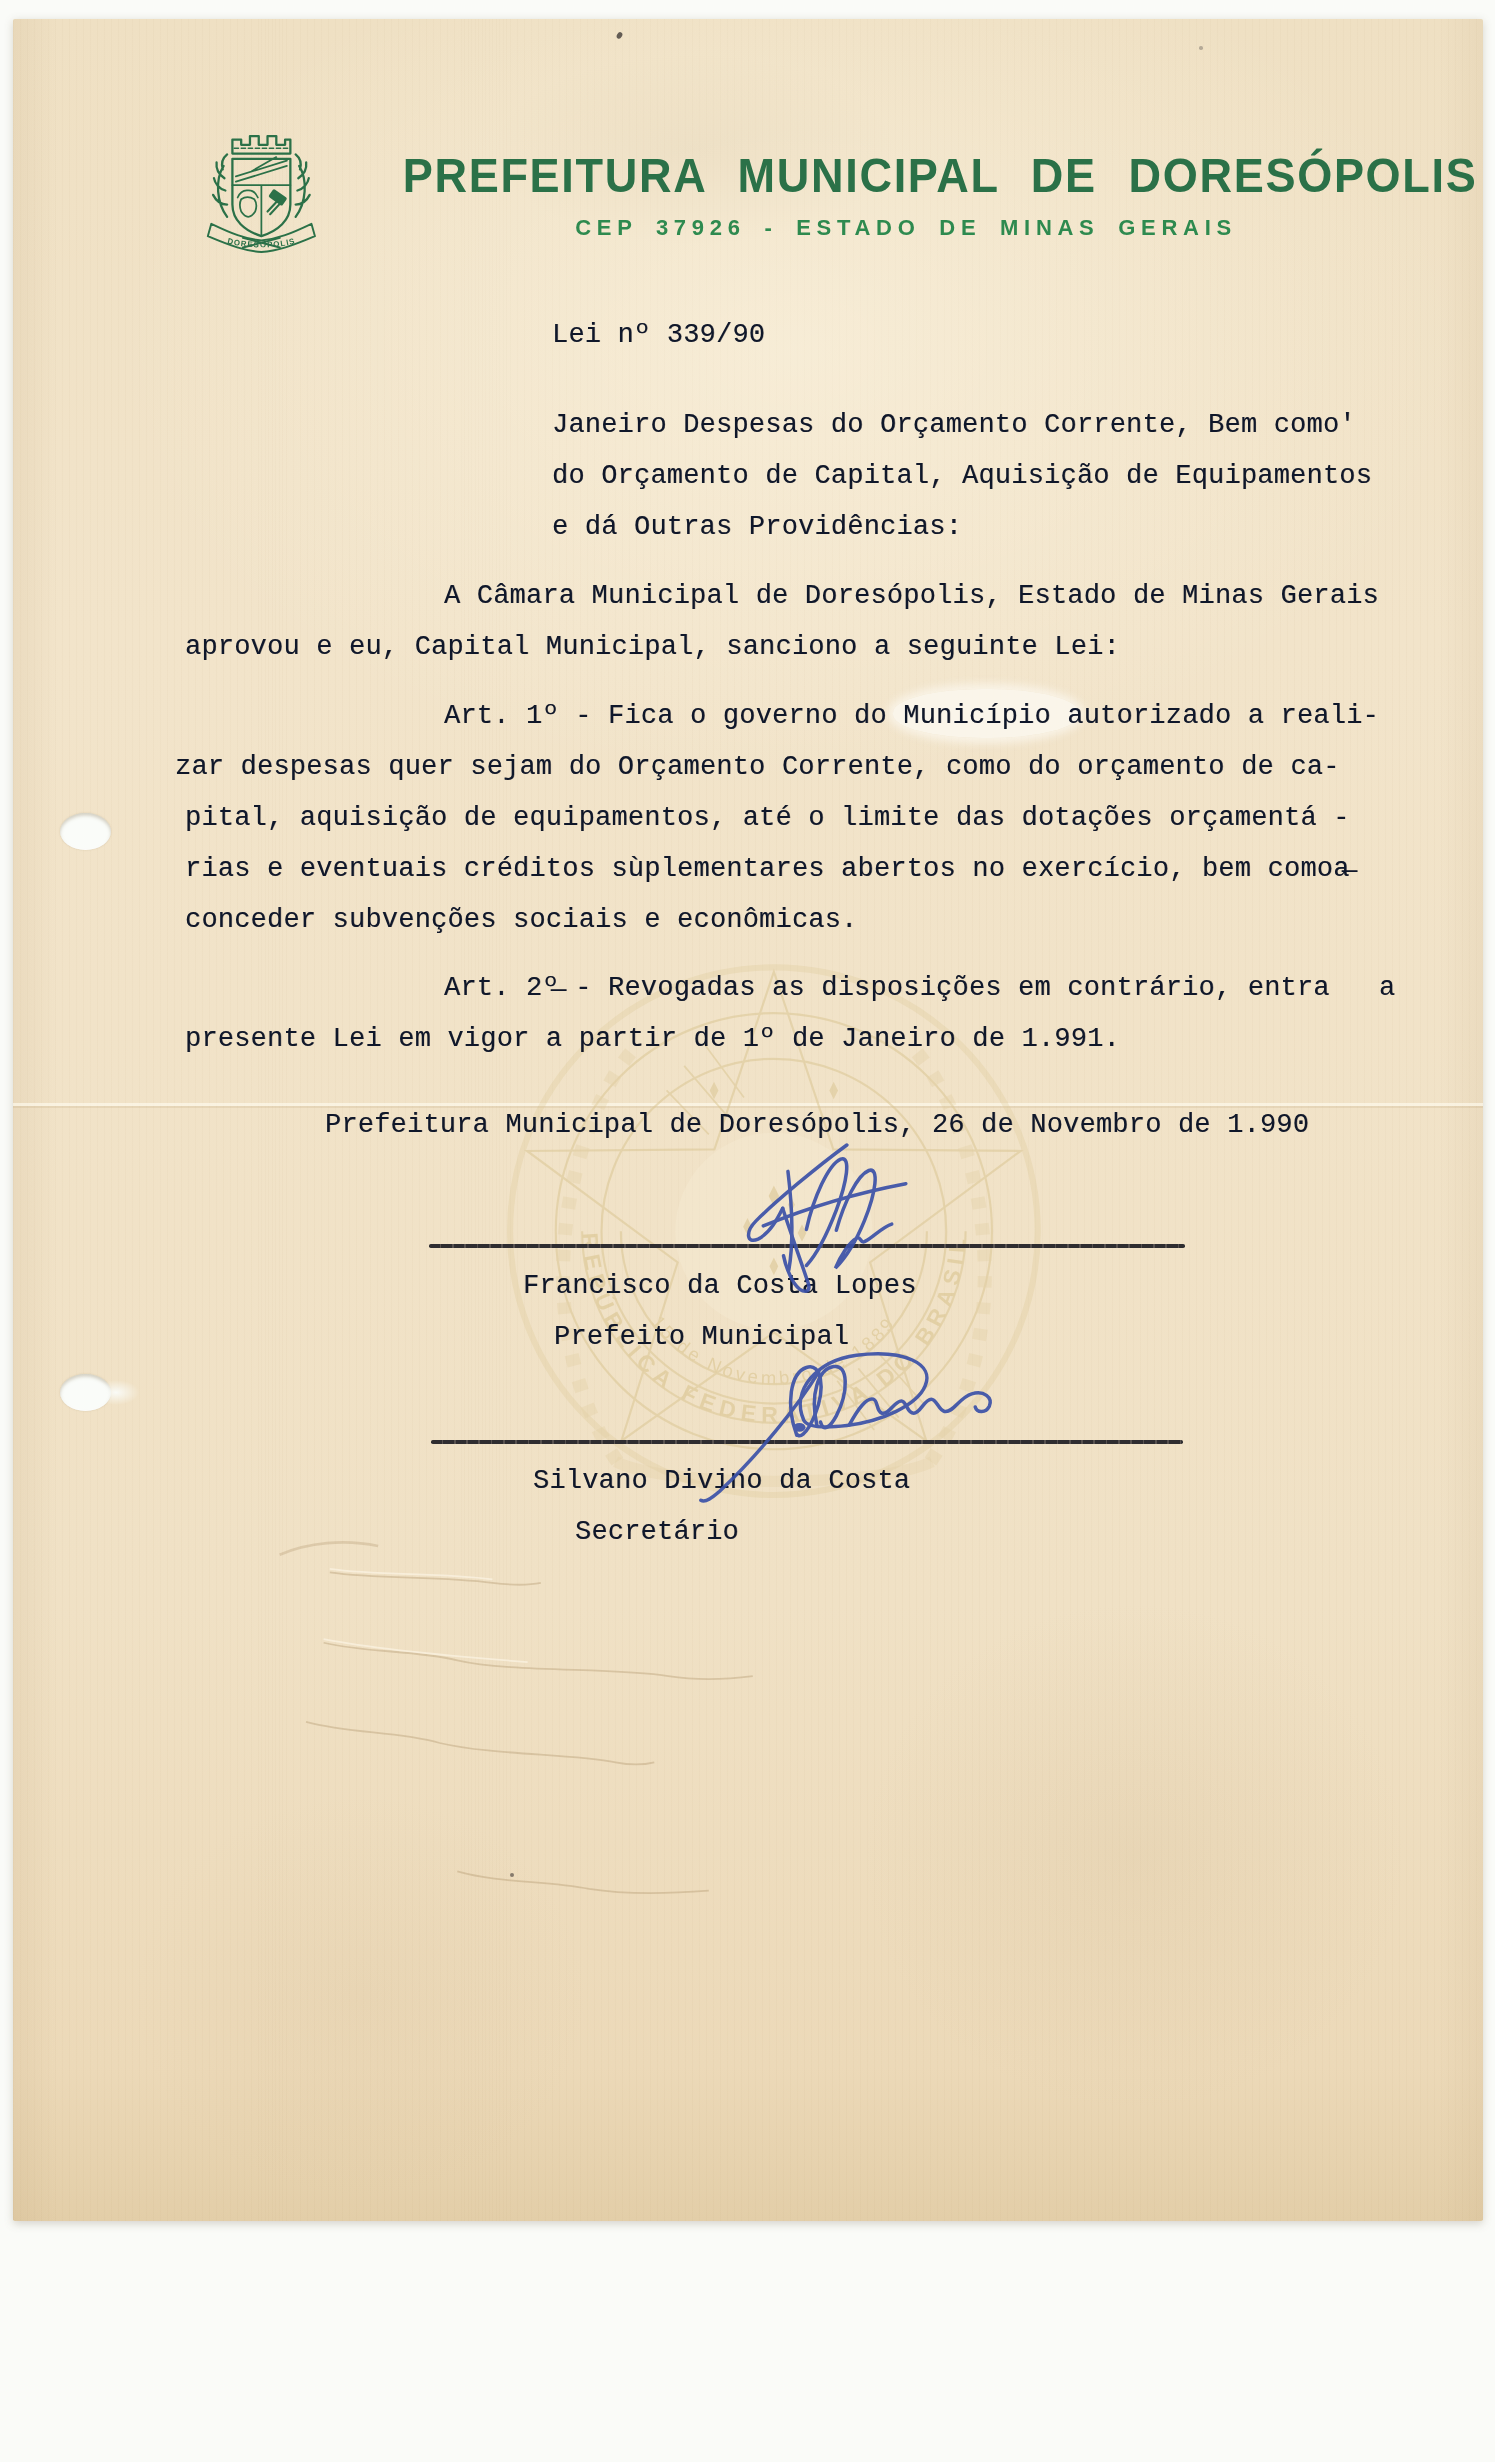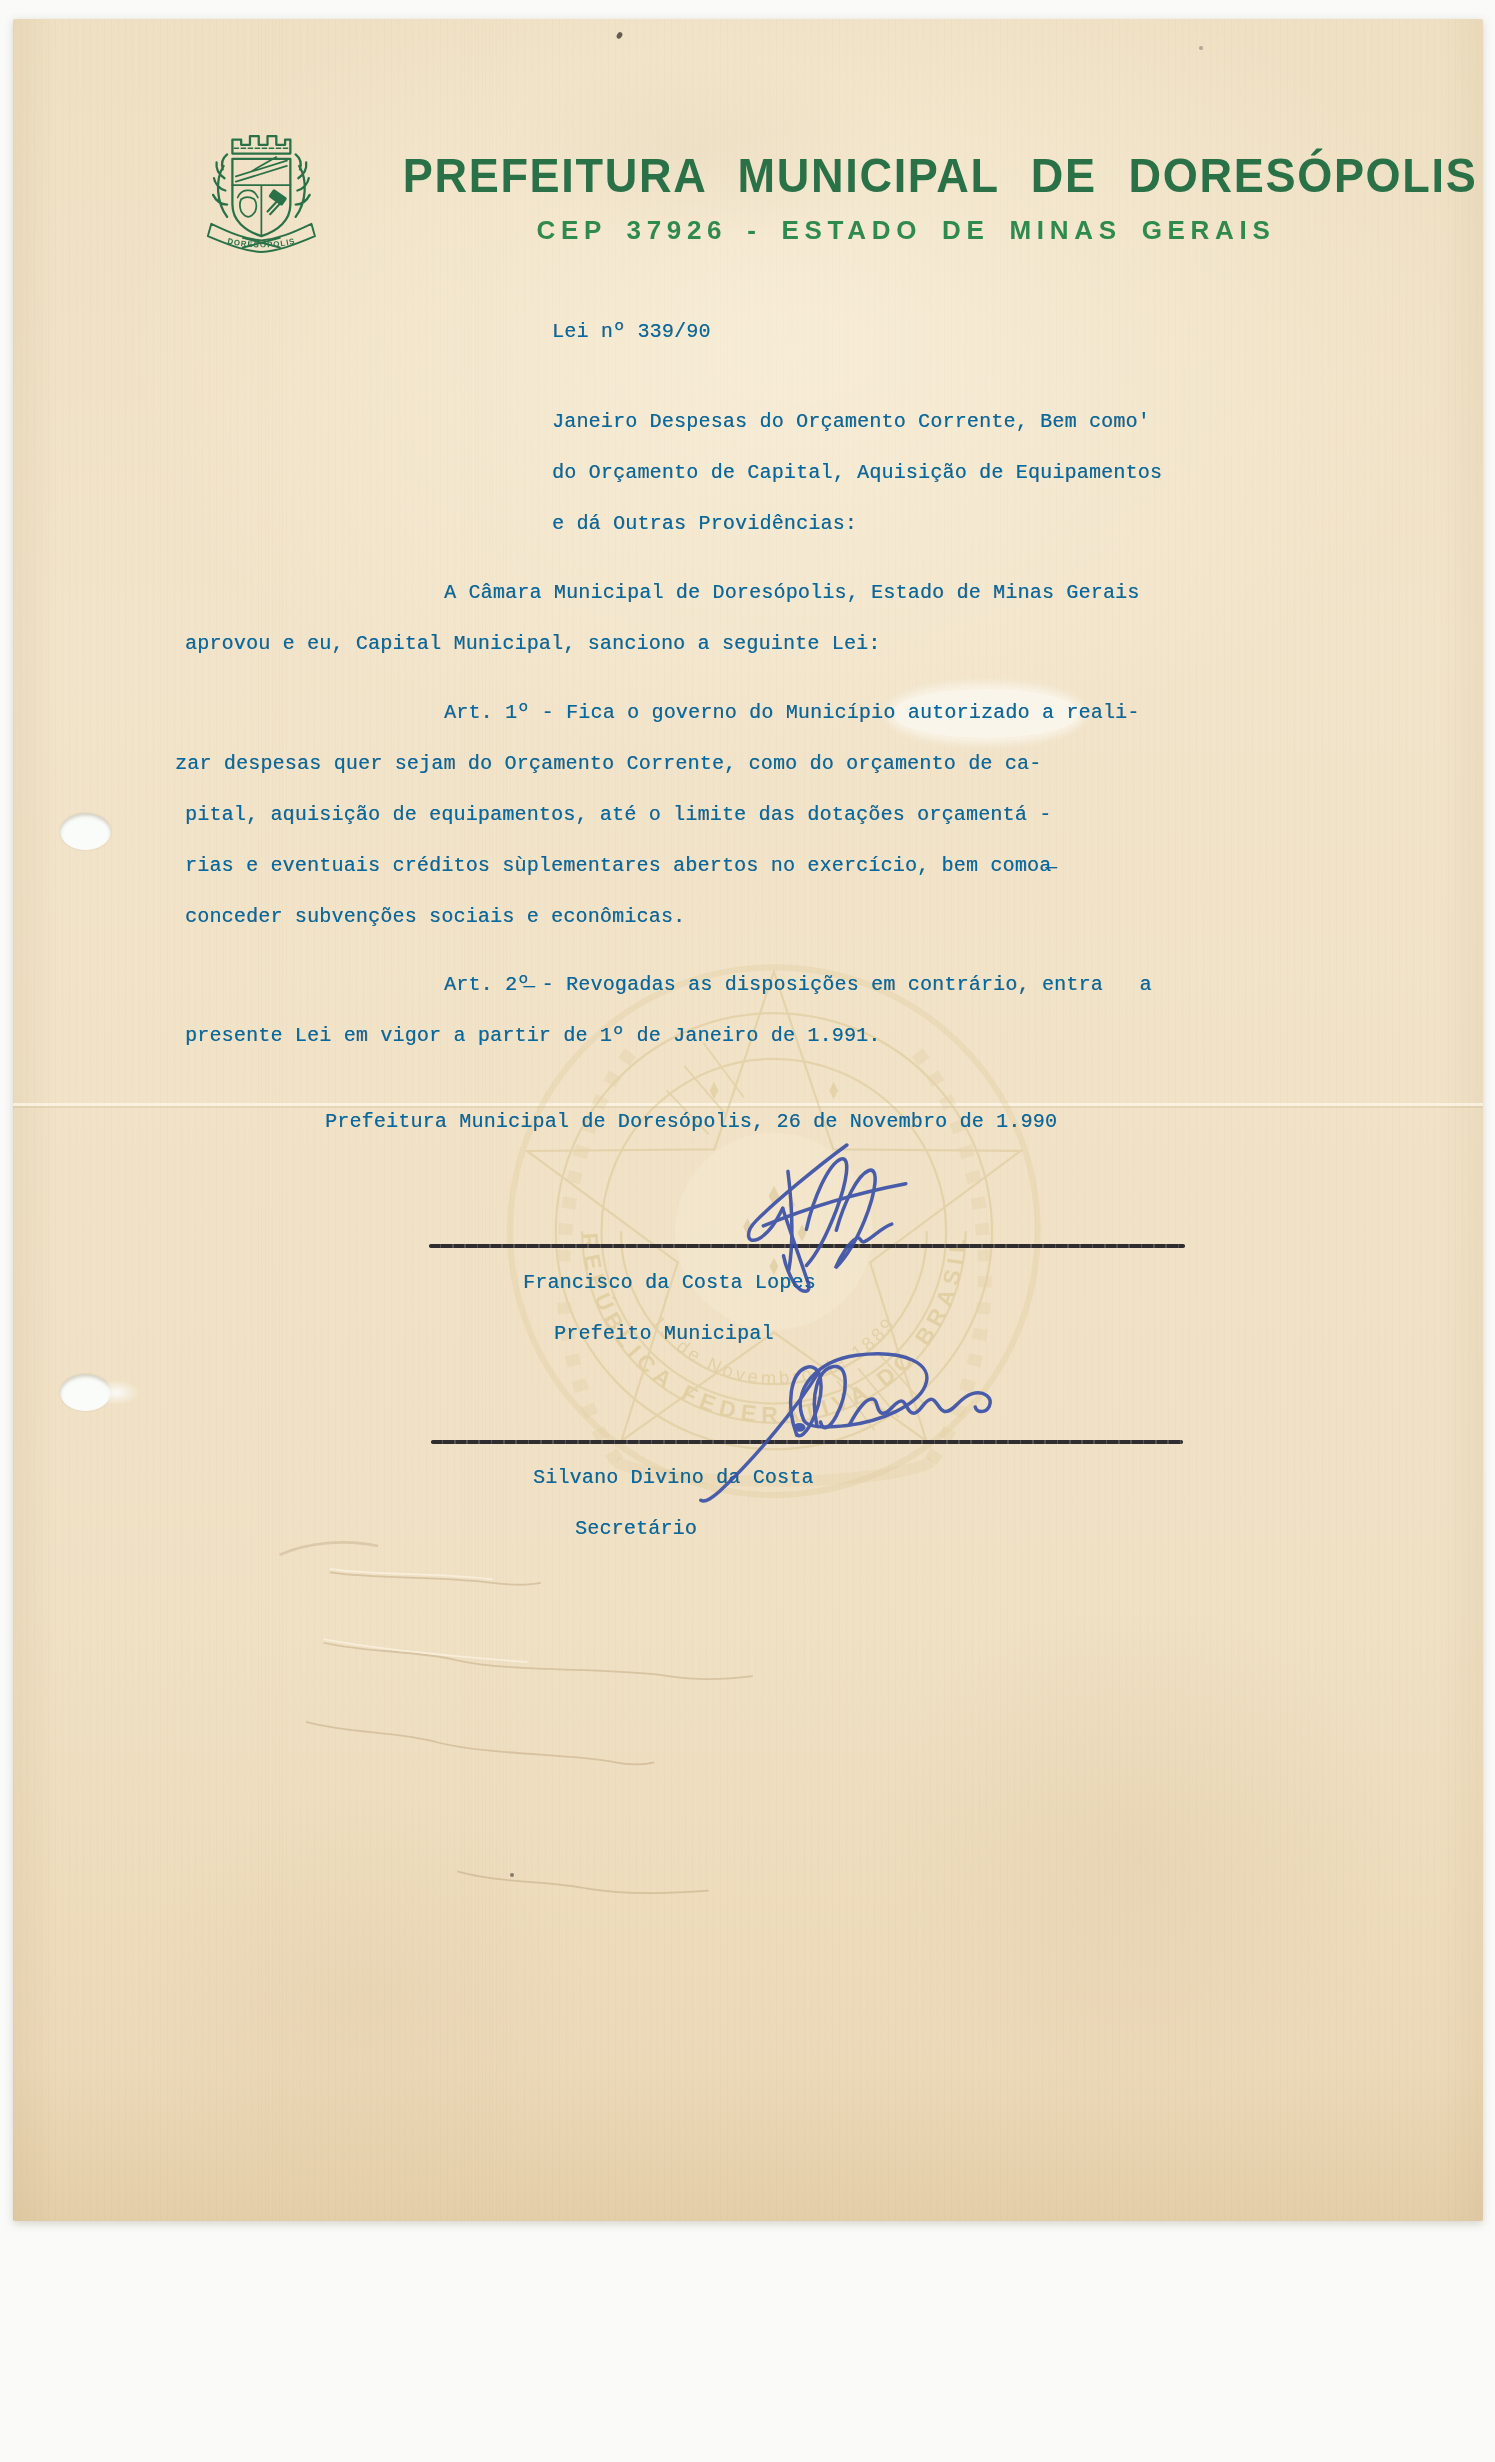--- a/index.html
+++ b/index.html
@@ -20,26 +20,26 @@
   .blotch.b2{left:132px;top:1794px;width:457px;height:405px;
     background:radial-gradient(closest-side, rgba(190,162,118,.09), rgba(190,162,118,0));}
   .blotch.b3{left:492px;top:53px;width:405px;height:193px;
     background:radial-gradient(closest-side, rgba(175,150,110,.08), rgba(175,150,110,0));}
   .fold{position:absolute;left:13px;width:1470px;top:1103px;height:7px;
     background:linear-gradient(180deg, rgba(255,251,238,.65) 0 2.6px, rgba(150,120,70,.12) 2.6px 5.3px, rgba(0,0,0,0) 5.3px);}
   
   .lh-text{position:absolute;left:359px;top:151px;width:1094px;text-align:center;}
   .lh-title{font-weight:700;font-size:49px;line-height:1;color:#2b7148;letter-spacing:1.8px;
     word-spacing:19.3px;white-space:nowrap;transform:scaleX(.92);transform-origin:50% 50%;}
-  .lh-sub{margin-top:15px;font-weight:700;font-size:26px;color:#2e8a4f;letter-spacing:5.7px;
+  .lh-sub{margin-top:15px;font-weight:700;font-size:22px;color:#2e8a4f;letter-spacing:5.7px;
     word-spacing:7px;white-space:nowrap;}
   .logo{position:absolute;left:192px;top:127px;width:137px;height:141px;}
   
   .tline{position:absolute;font-family:"Liberation Mono","DejaVu Sans Mono",monospace;
-    font-size:20px;line-height:1;color:#0369a1;white-space:pre;letter-spacing:0.2px;
+    font-size:27px;line-height:1;color:#0f172a;white-space:pre;letter-spacing:0.2px;
     text-shadow:0.4px 0.4px 0.6px rgba(55,52,60,.5);}
   .whiteout{position:absolute;left:893px;top:689px;width:186px;height:49px;border-radius:48%;
     background:rgba(250,246,235,.95);box-shadow:0 0 8px 5.3px rgba(250,246,235,.85);}
   .sigline{position:absolute;height:3.5px;border-radius:1.8px;
     background:repeating-linear-gradient(90deg,#2f2d30 0 10.6px,#57514f 10.6px 12.3px);}
   
   .hole{position:absolute;width:51px;height:37px;border-radius:50%;background:#fafcf9;
     box-shadow:inset 0 2.6px 3.5px rgba(140,125,95,.35), inset 0 -0.9px 1.8px rgba(255,255,255,.85),
     0 0 1.8px rgba(160,145,110,.35);}
   .hole.h2::after{content:"";position:absolute;left:33px;top:6.2px;width:46px;height:24.6px;border-radius:50%;

